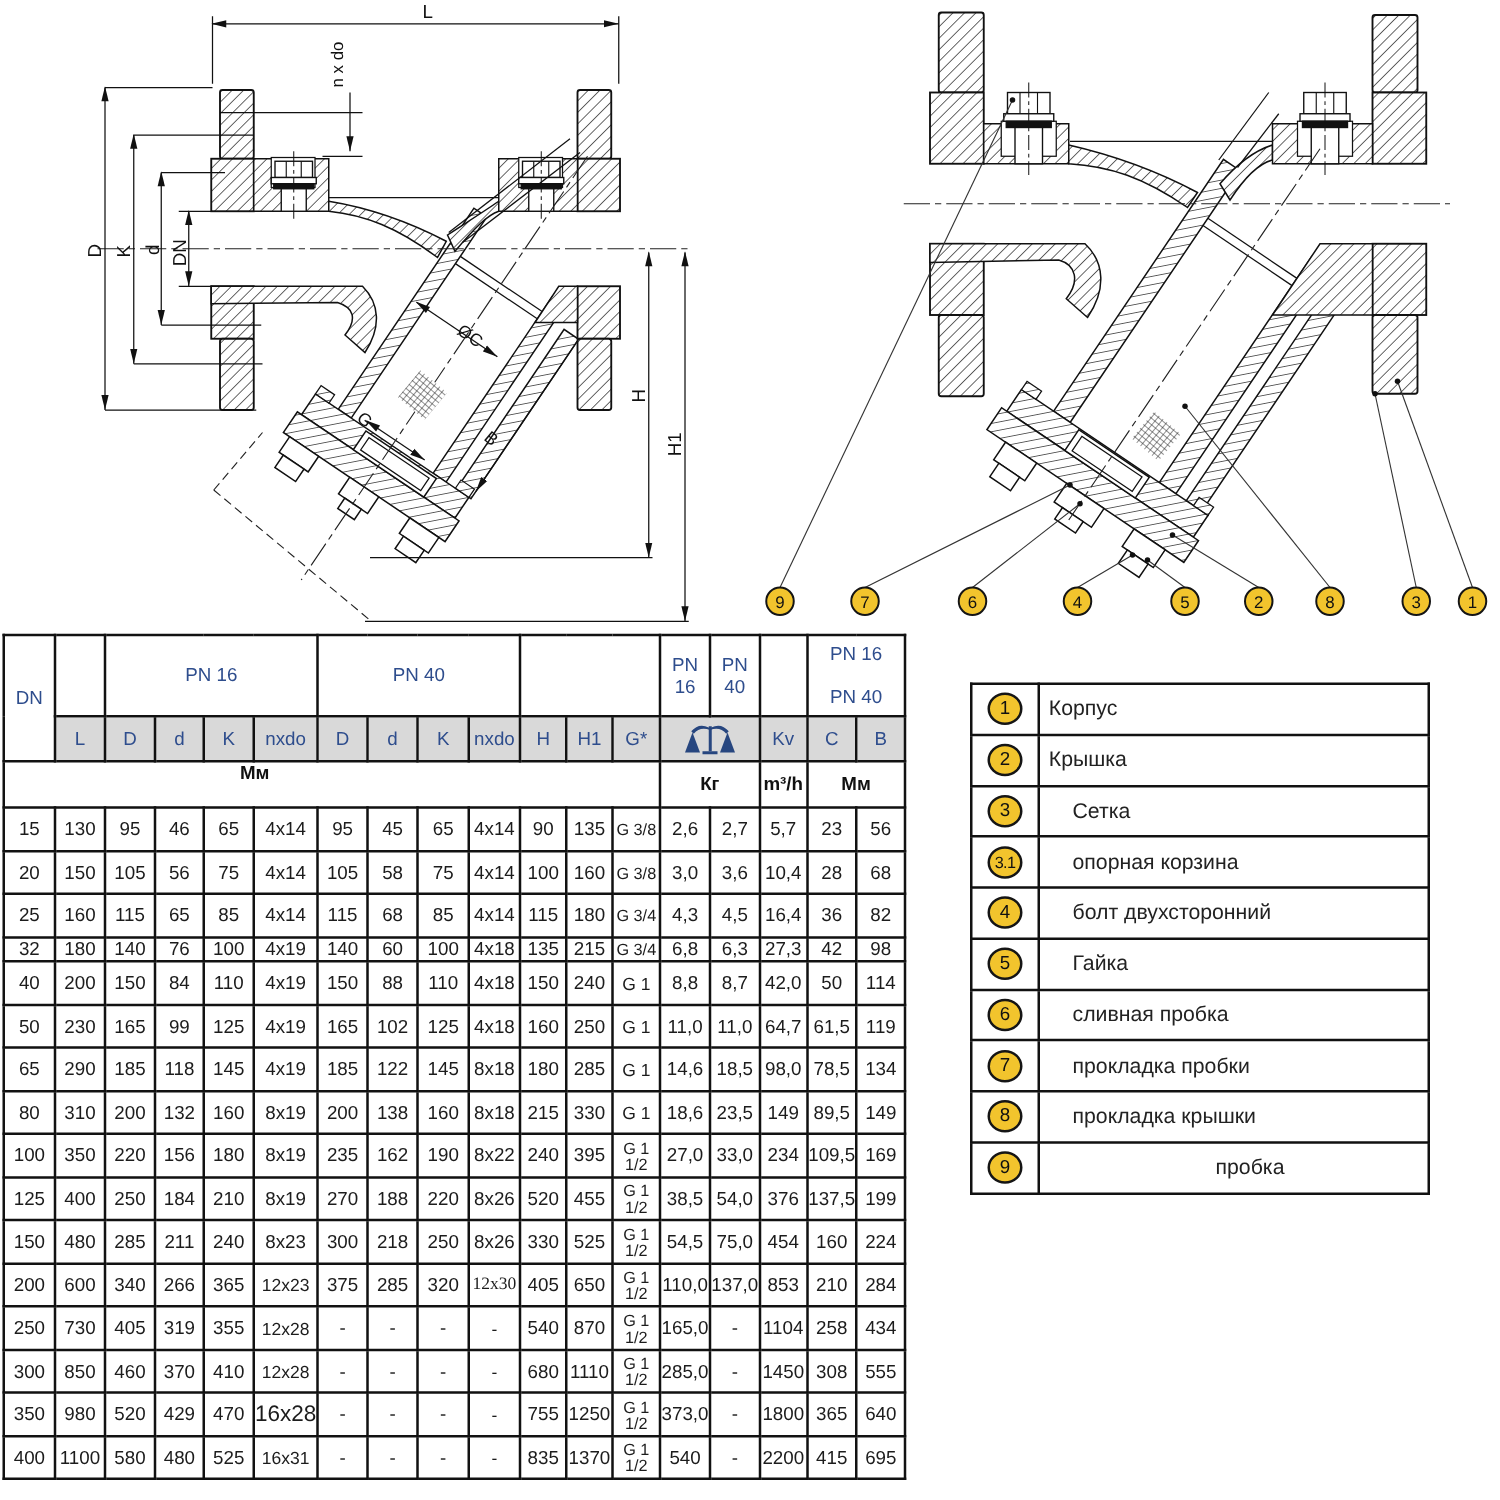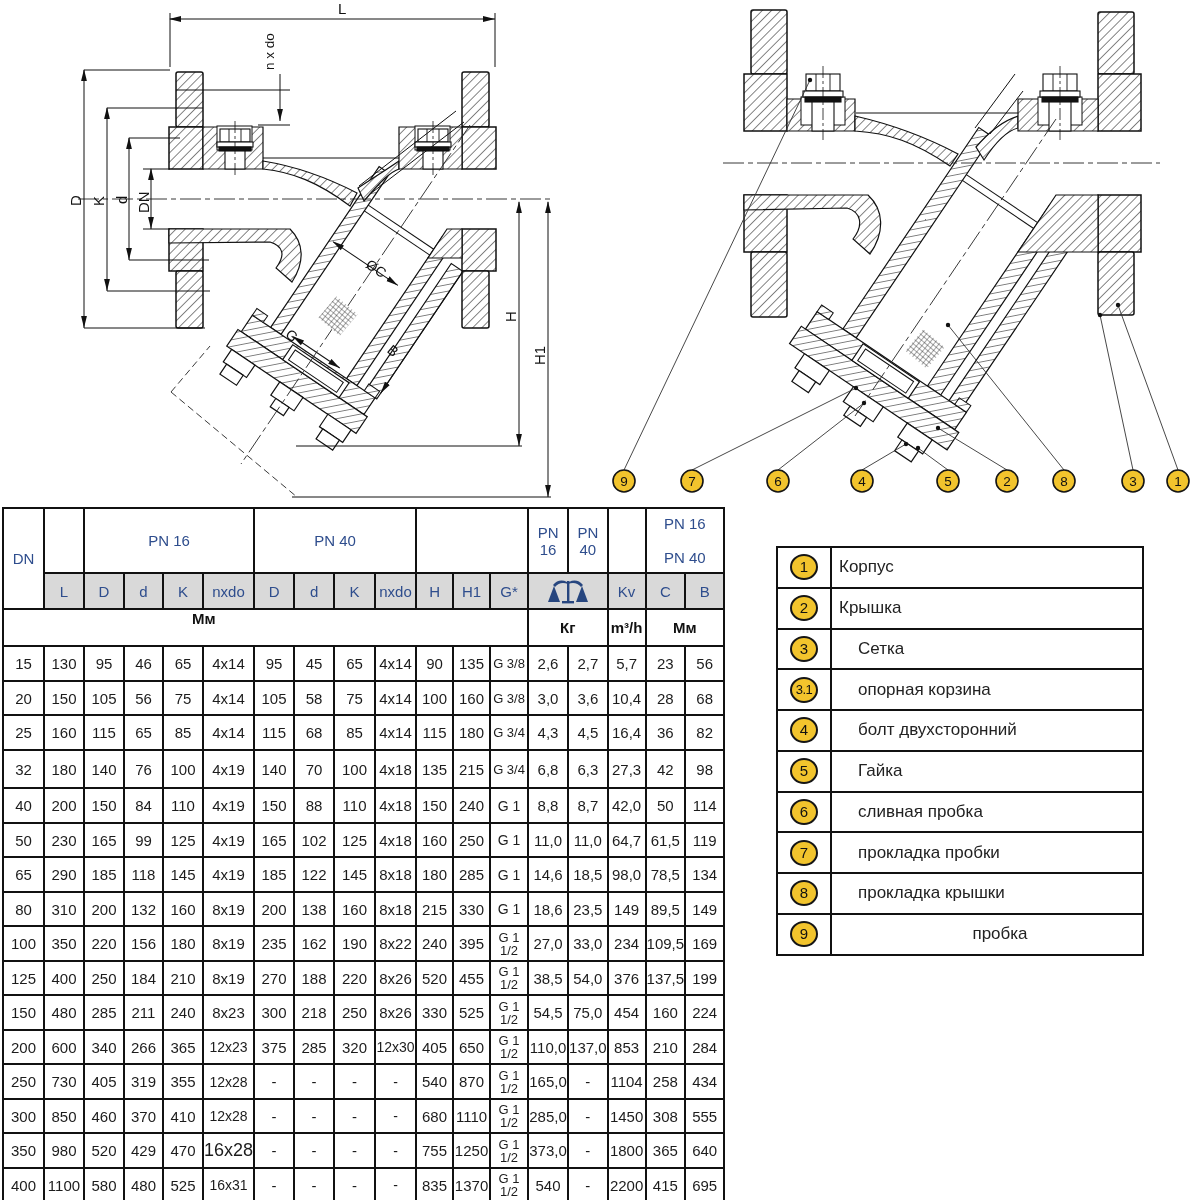--- a/index.html
+++ b/index.html
@@ -145,29 +145,29 @@
           <td>4x14</td>
           <td>115</td>
           <td>180</td>
           <td style="font-size:13px;white-space:nowrap;">G 3/4</td>
           <td>4,3</td>
           <td>4,5</td>
           <td>16,4</td>
           <td>36</td>
           <td>82</td>
         </tr>
- <tr style="height:38px">
+ <tr style="height:19px">
           <td>32</td>
           <td>180</td>
           <td>140</td>
           <td>76</td>
           <td>100</td>
           <td>4x19</td>
           <td>140</td>
-          <td>70</td>
+          <td>60</td>
           <td>100</td>
           <td>4x18</td>
           <td>135</td>
           <td>215</td>
           <td style="font-size:13px;white-space:nowrap;">G 3/4</td>
           <td>6,8</td>
           <td>6,3</td>
           <td>27,3</td>
           <td>42</td>
           <td>98</td>
@@ -315,21 +315,21 @@
  <tr style="height:34px">
           <td>200</td>
           <td>600</td>
           <td>340</td>
           <td>266</td>
           <td>365</td>
           <td style="font-size:14px;">12x23</td>
           <td>375</td>
           <td>285</td>
           <td>320</td>
-          <td style="font-size:14px;">12x30</td>
+          <td style="font-size:14px;font-family:Liberation Serif, serif;">12x30</td>
           <td>405</td>
           <td>650</td>
           <td style="font-size:13px;line-height:13px;">G 1<br>1/2</td>
           <td>110,0</td>
           <td>137,0</td>
           <td>853</td>
           <td>210</td>
           <td>284</td>
         </tr>
  <tr style="height:35px">

